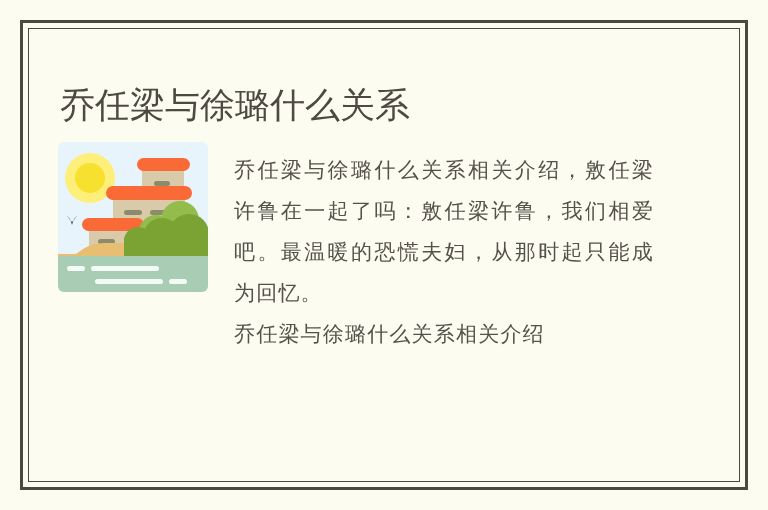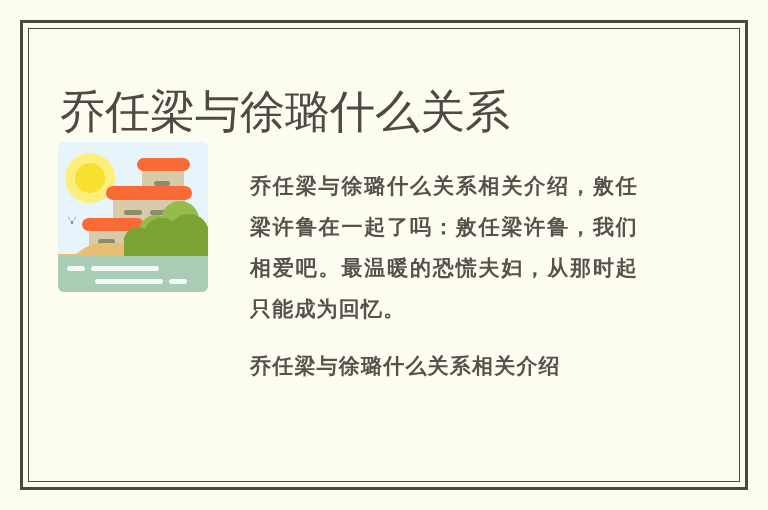--- a/index.html
+++ b/index.html
@@ -48,21 +48,21 @@
     top: 28px;
     width: 712px;
     height: 454px;
     box-sizing: border-box;
   }
 
   .page-title {
     position: absolute;
     left: 32px;
     top: 32px;
-    font-size: 45px;
+    font-size: 35px;
     line-height: 44px;
     color: #4d4a42;
     font-family: "Liberation Sans", "DejaVu Sans", sans-serif;
     font-weight: normal;
     letter-spacing: 0px;
     white-space: nowrap;
     text-align: center;
   }
 
   .body-row {
@@ -92,25 +92,24 @@
     left: 176px;
     top: 8px;
     width: 420px;
     font-family: "DejaVu Sans", "Liberation Sans", sans-serif;
     font-size: 21px;
     line-height: 41px;
     color: #55524a;
     letter-spacing: 1.2px;
   }
   .article p {
-    margin: 16px;
+    margin: 0;
     padding: 0;
     text-align: justify;
     text-align-last: left;
-    font-weight: bold;
   }
 </style>
 </head>
 <body>
 
 <div class="page">
 
   <div class="frame-outer"></div>
   <div class="frame-inner"></div>
 

